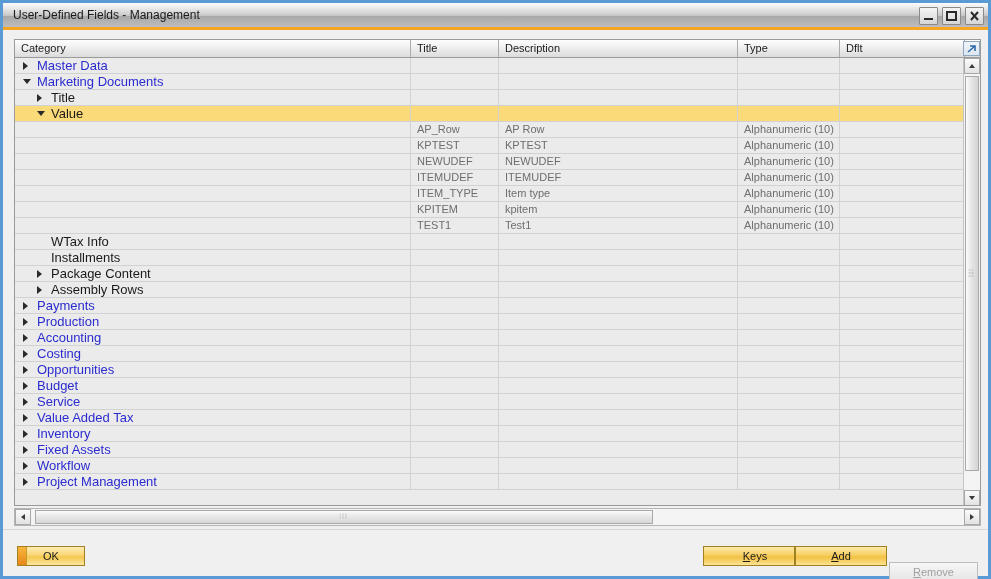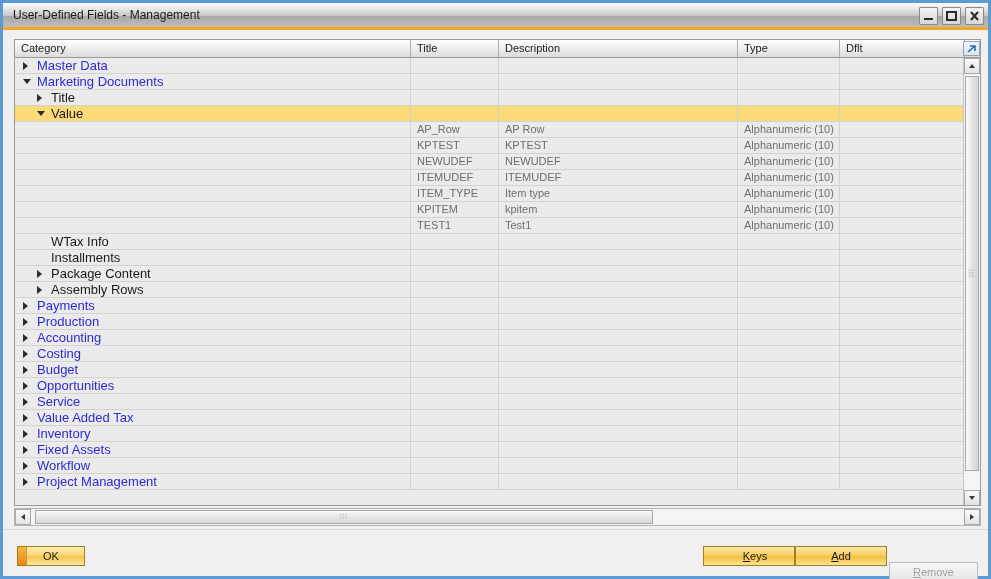--- a/index.html
+++ b/index.html
@@ -386,31 +386,31 @@
             <div class="node link" style="left: 22px;">Costing</div>
           </div>
           <div class="cell c-tit"></div>
           <div class="cell c-des"></div>
           <div class="cell c-typ"></div>
           <div class="cell c-dft"></div>
         </div>
         <div class="row">
           <div class="cell c-cat">
             <div class="arrow right" style="left: 8px;"></div>
+            <div class="node link" style="left: 22px;">Opportunities</div>
+          </div>
+          <div class="cell c-tit"></div>
+          <div class="cell c-des"></div>
+          <div class="cell c-typ"></div>
+          <div class="cell c-dft"></div>
+        </div>
+        <div class="row">
+          <div class="cell c-cat">
+            <div class="arrow right" style="left: 8px;"></div>
             <div class="node link" style="left: 22px;">Budget</div>
-          </div>
-          <div class="cell c-tit"></div>
-          <div class="cell c-des"></div>
-          <div class="cell c-typ"></div>
-          <div class="cell c-dft"></div>
-        </div>
-        <div class="row">
-          <div class="cell c-cat">
-            <div class="arrow right" style="left: 8px;"></div>
-            <div class="node link" style="left: 22px;">Opportunities</div>
           </div>
           <div class="cell c-tit"></div>
           <div class="cell c-des"></div>
           <div class="cell c-typ"></div>
           <div class="cell c-dft"></div>
         </div>
         <div class="row">
           <div class="cell c-cat">
             <div class="arrow right" style="left: 8px;"></div>
             <div class="node link" style="left: 22px;">Service</div>

